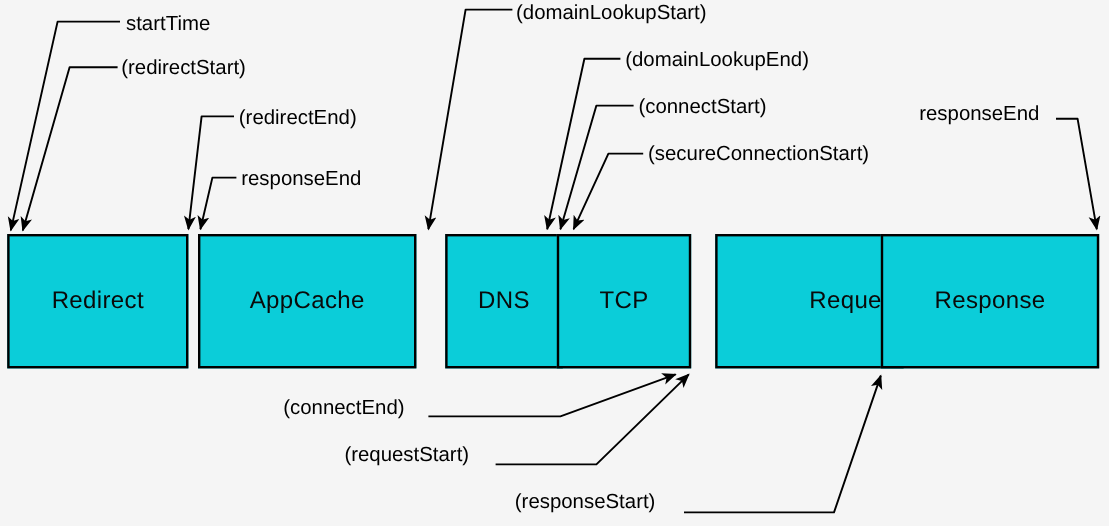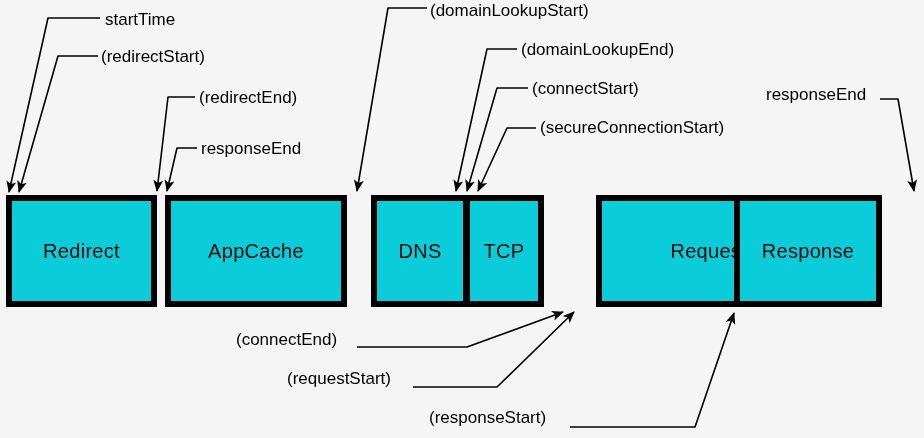--- a/index.html
+++ b/index.html
@@ -25,42 +25,42 @@
     stroke: #000;
     stroke-width: 1.6;
     stroke-linejoin: round;
   }
   .phase-box {
     position: absolute;
     top: 195px;
     height: 112px;
     box-sizing: border-box;
     background: #0bcdd9;
-    border: 6px solid #15803d;
+    border: 2px solid #15803d;
     display: flex;
     align-items: center;
     justify-content: center;
     font-size: 20px;
     color: #0a0a0a;
     letter-spacing: 0.3px;
   }
   .marker-label {
     position: absolute;
     font-size: 17px;
     line-height: 20px;
     color: #000;
     white-space: nowrap;
   }
   
   .box-redirect  { left: 6px;   width: 151px; }
   .box-appcache  { left: 165px; width: 182px; }
   .box-dns       { left: 371px; width: 98px;  }
-  .box-tcp       { left: 464px; width: 80px; }
+  .box-tcp       { left: 464px; width: 112px; }
   .box-request   { left: 596px; width: 157px; justify-content: flex-end; }
-  .box-response  { left: 734px; width: 148px; }
+  .box-response  { left: 734px; width: 182px; }
   
   .lbl-start-time              { left: 105px; top: 10px; }
   .lbl-redirect-start          { left: 101px; top: 47px; }
   .lbl-redirect-end            { left: 199px; top: 88px; }
   .lbl-fetch-start             { left: 201px; top: 139px; }
   .lbl-domain-lookup-start     { left: 430px; top: 1px; }
   .lbl-domain-lookup-end       { left: 521px; top: 40px; }
   .lbl-connect-start           { left: 532px; top: 79px; }
   .lbl-secure-connection-start { left: 540px; top: 118px; }
   .lbl-response-end            { left: 766px; top: 85px; }

